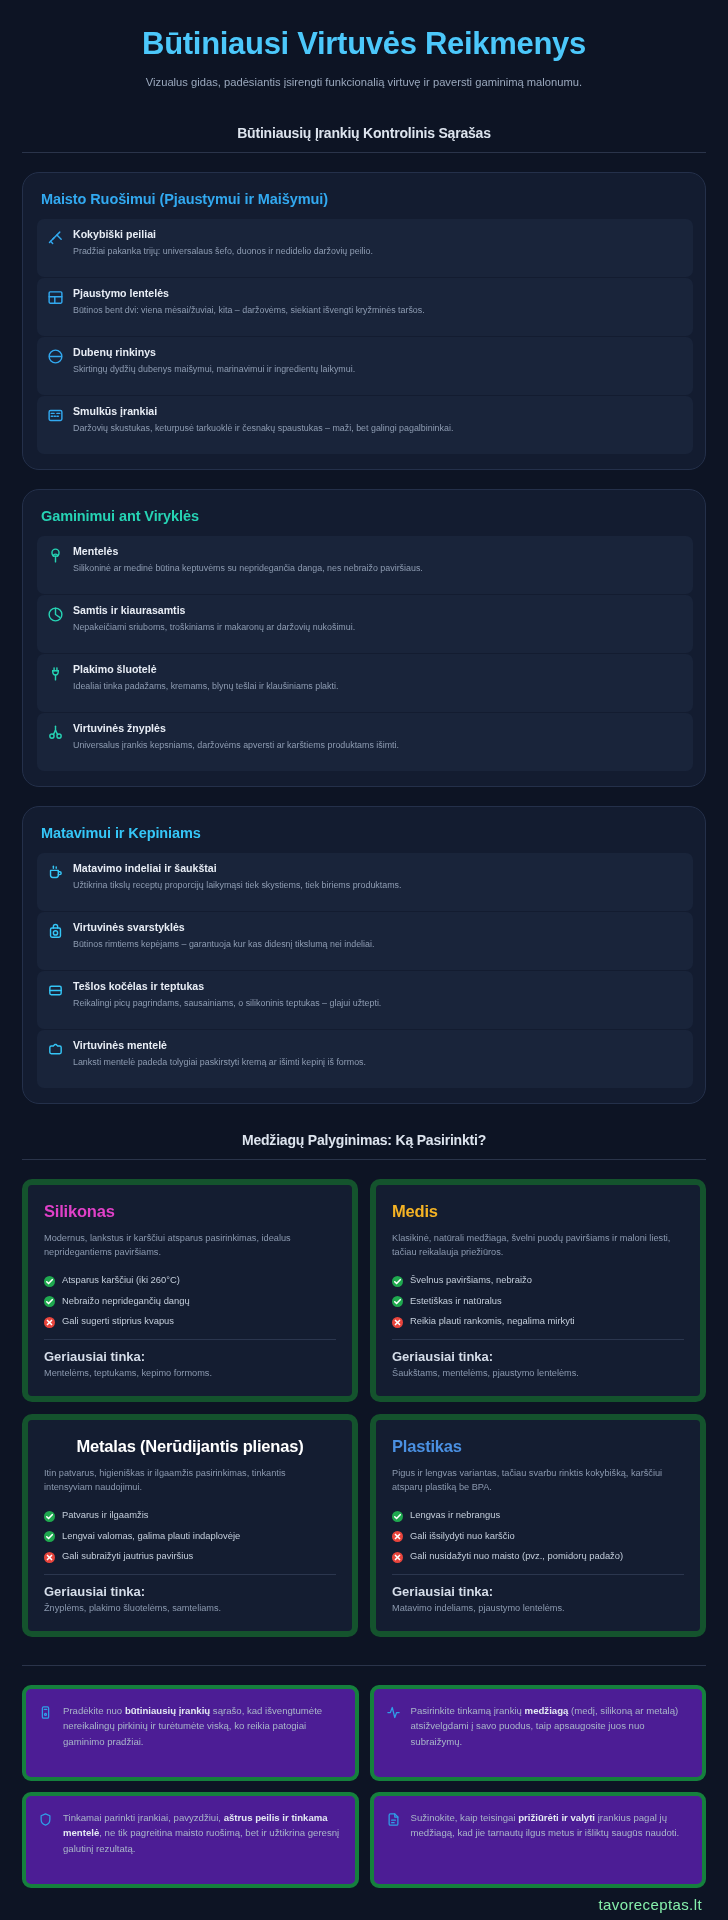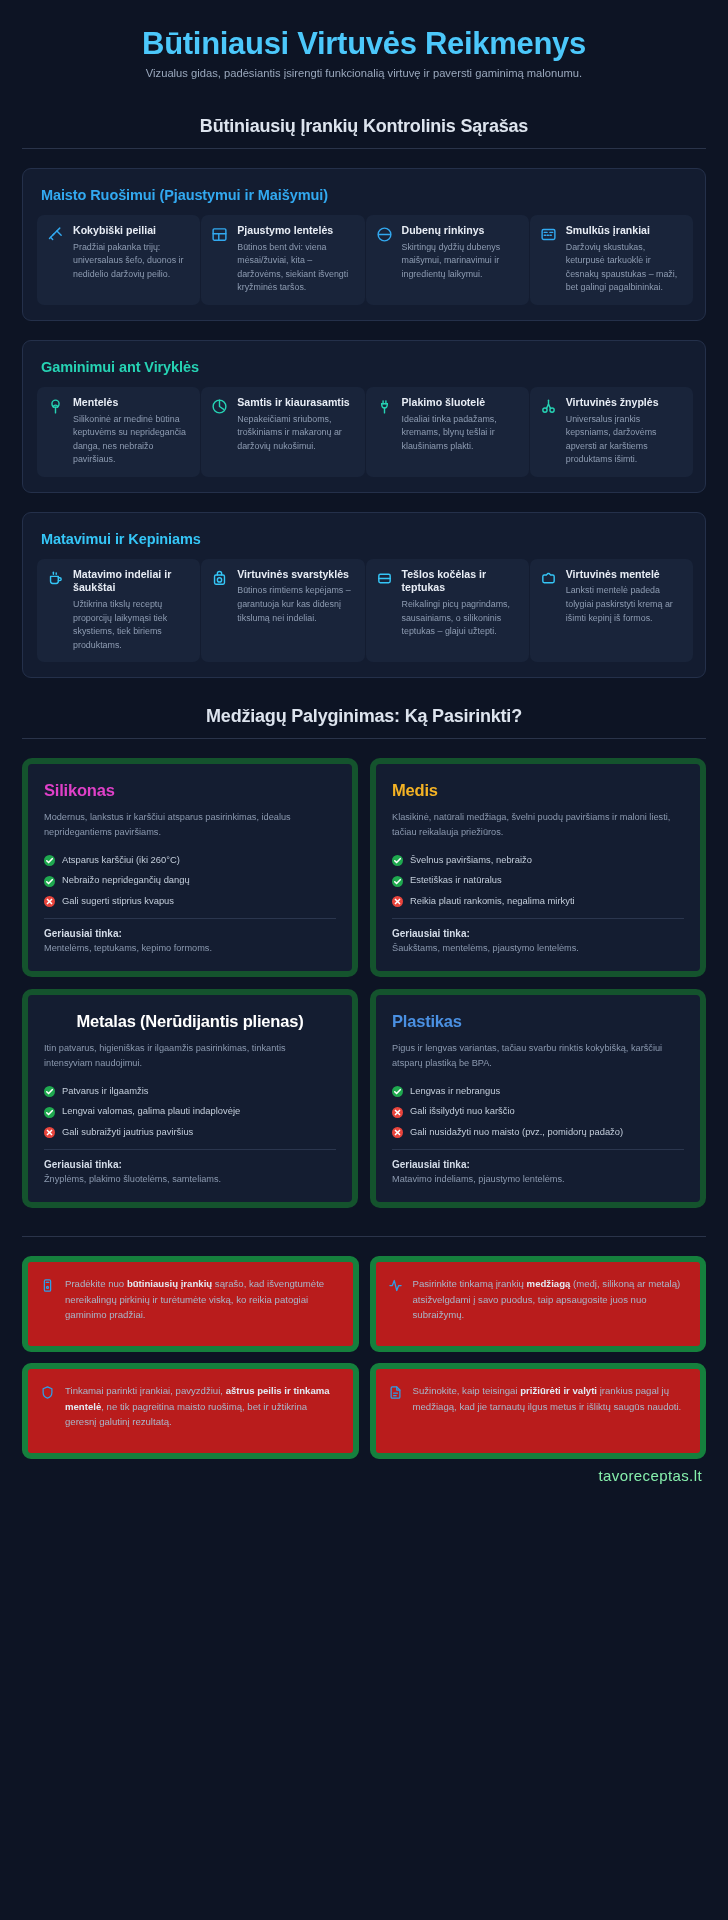--- a/index.html
+++ b/index.html
@@ -17,59 +17,59 @@
   
   .hero { padding: 26px 0 6px 0; text-align: center; }
   .hero-title {
     font-size: 31px;
     font-weight: bold;
     color: #4cc8fb;
     letter-spacing: -0.3px;
     line-height: 1.18;
   }
   .hero-sub {
-    margin: 2px auto 0 auto;
+    margin: 11px auto 0 auto;
     max-width: 470px;
     font-size: 11.2px;
     line-height: 1.55;
     color: #9aa8bd;
   }
 
   
   .section-head { margin-top: 28px; text-align: center; }
   .section-head h2 {
-    font-size: 18px;
+    font-size: 14px;
     font-weight: bold;
     color: #dde4ee;
     letter-spacing: -0.2px;
   }
   .section-rule {
     margin-top: 11px;
     height: 1px;
     background: #2a344a;
   }
 
   
   .group {
     margin-top: 19px;
     background: #131c30;
     border: 1px solid #24304a;
-    border-radius: 9px;
+    border-radius: 17px;
     padding: 15px 12px 15px 14px;
   }
   .group-title {
     font-size: 14.5px;
     font-weight: bold;
     margin: 3px 0 12px 4px;
     letter-spacing: -0.1px;
   }
 
   .grid2 {
     display: grid;
-    grid-template-columns: 1fr 1fr 1fr 1fr;
+    grid-template-columns: 1fr;
     gap: 1px;
   }
   .item {
     display: flex;
     gap: 9px;
     background: #19243a;
     border-radius: 7px;
     padding: 9px 10px 10px 10px;
     min-height: 58px;
   }
@@ -140,43 +140,43 @@
   .badge.pro { background: #1fa84f; }
   .badge.con { background: #e8443c; }
   .badge svg { position: absolute; inset: 0; width: 11px; height: 11px; }
 
   .mat-rule {
     height: 1px;
     background: #2b364e;
     margin: 11px 0 9px 0;
   }
   .mat-best-label {
-    font-size: 10px;
+    font-size: 13px;
     font-weight: bold;
     color: #d5dde9;
   }
   .mat-best-val {
     margin-top: 3px;
     font-size: 9.2px;
     color: #8b99af;
     line-height: 1.5;
   }
 
   
   .take-grid {
     display: grid;
     grid-template-columns: 1fr 1fr;
     gap: 11px;
     margin-top: 19px;
   }
   .take-card {
     display: flex;
     gap: 10px;
-    background: #b91c1c;
-    border: 6px solid #15803d;
+    background: #4c1d95;
+    border: 4px solid #15803d;
     border-radius: 9px;
     padding: 14px 14px 14px 12px;
     min-height: 96px;
   }
   .take-ico { flex: 0 0 15px; width: 15px; height: 15px; margin-top: 2px; }
   .take-ico svg { display: block; width: 15px; height: 15px; }
   .take-text {
     font-size: 9.6px;
     line-height: 1.62;
     color: #a9b6c9;

